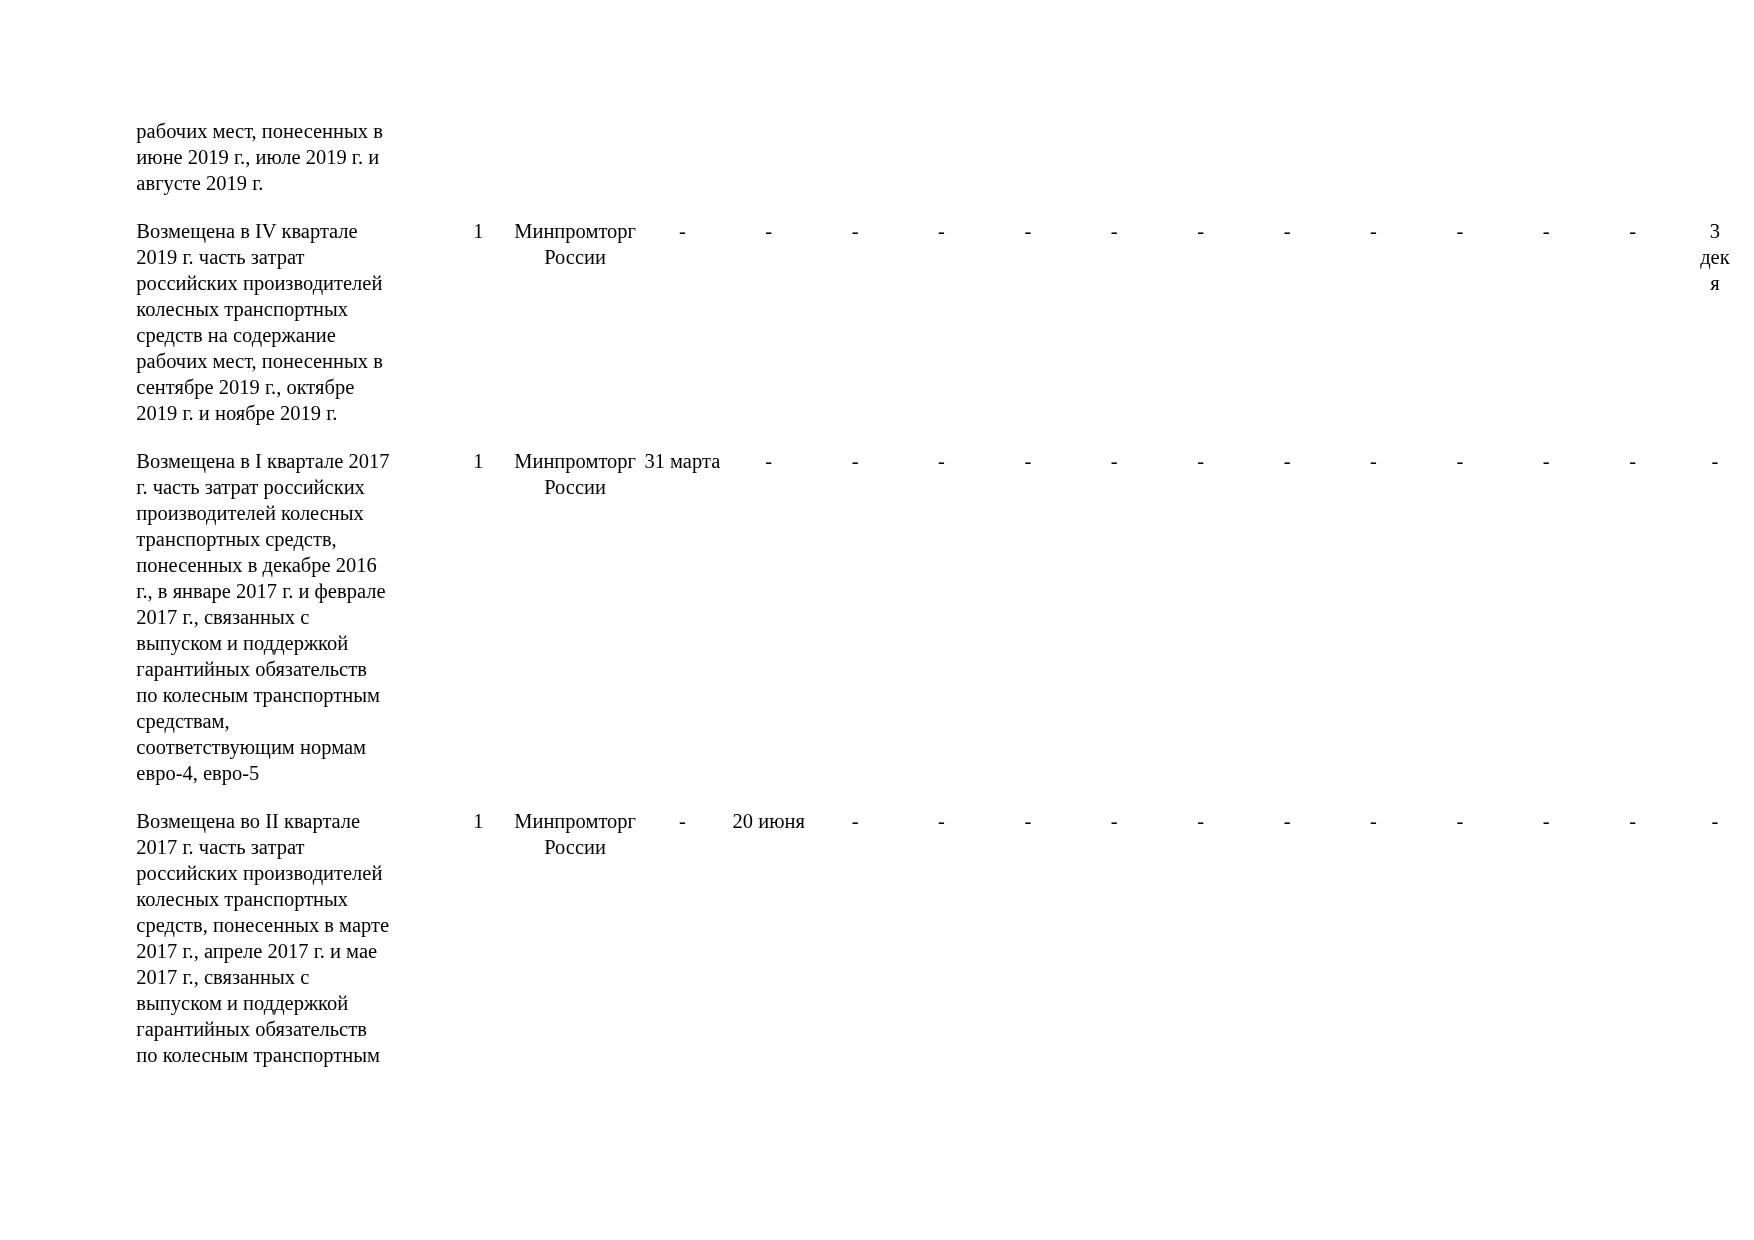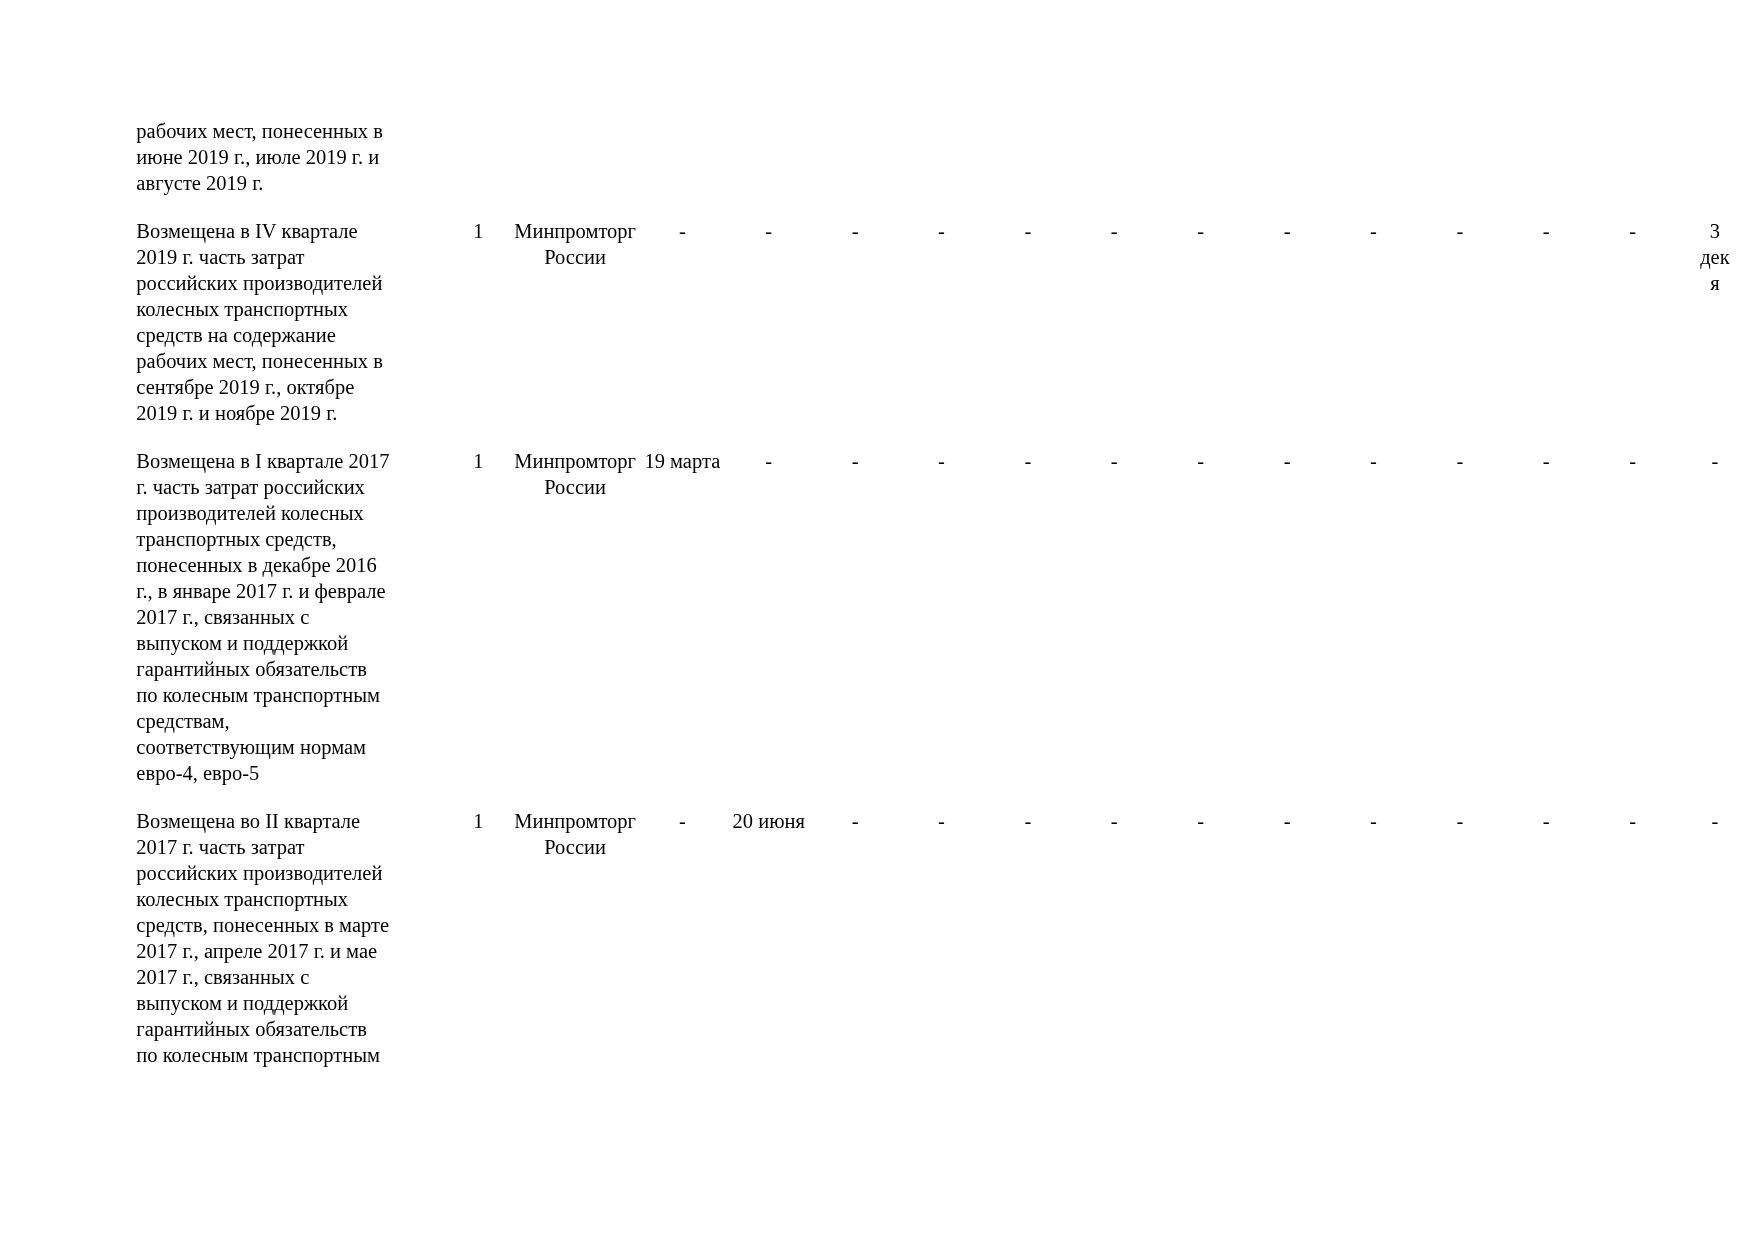--- a/index.html
+++ b/index.html
@@ -185,21 +185,21 @@
 г., в январе 2017 г. и феврале
 2017 г., связанных с
 выпуском и поддержкой
 гарантийных обязательств
 по колесным транспортным
 средствам,
 соответствующим нормам
 евро-4, евро-5</td>
         <td class="cell-count">1</td>
         <td class="cell-agency">Минпромторг России</td>
-        <td class="cell-date">19
+        <td class="cell-date">31
 марта</td>
         <td class="cell-date dash">-</td>
         <td class="cell-date dash">-</td>
         <td class="cell-date dash">-</td>
         <td class="cell-date dash">-</td>
         <td class="cell-date dash">-</td>
         <td class="cell-date dash">-</td>
         <td class="cell-date dash">-</td>
         <td class="cell-date dash">-</td>
         <td class="cell-date dash">-</td>

